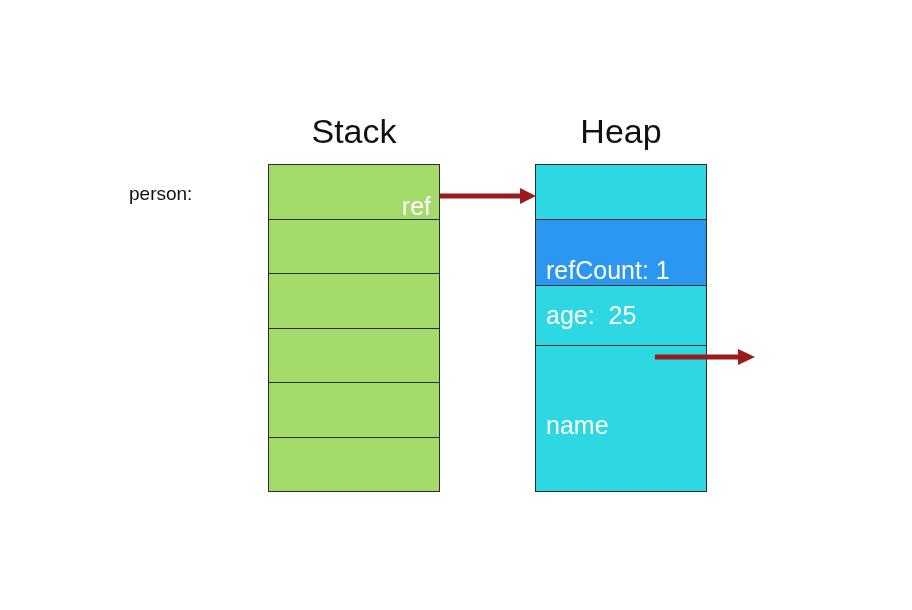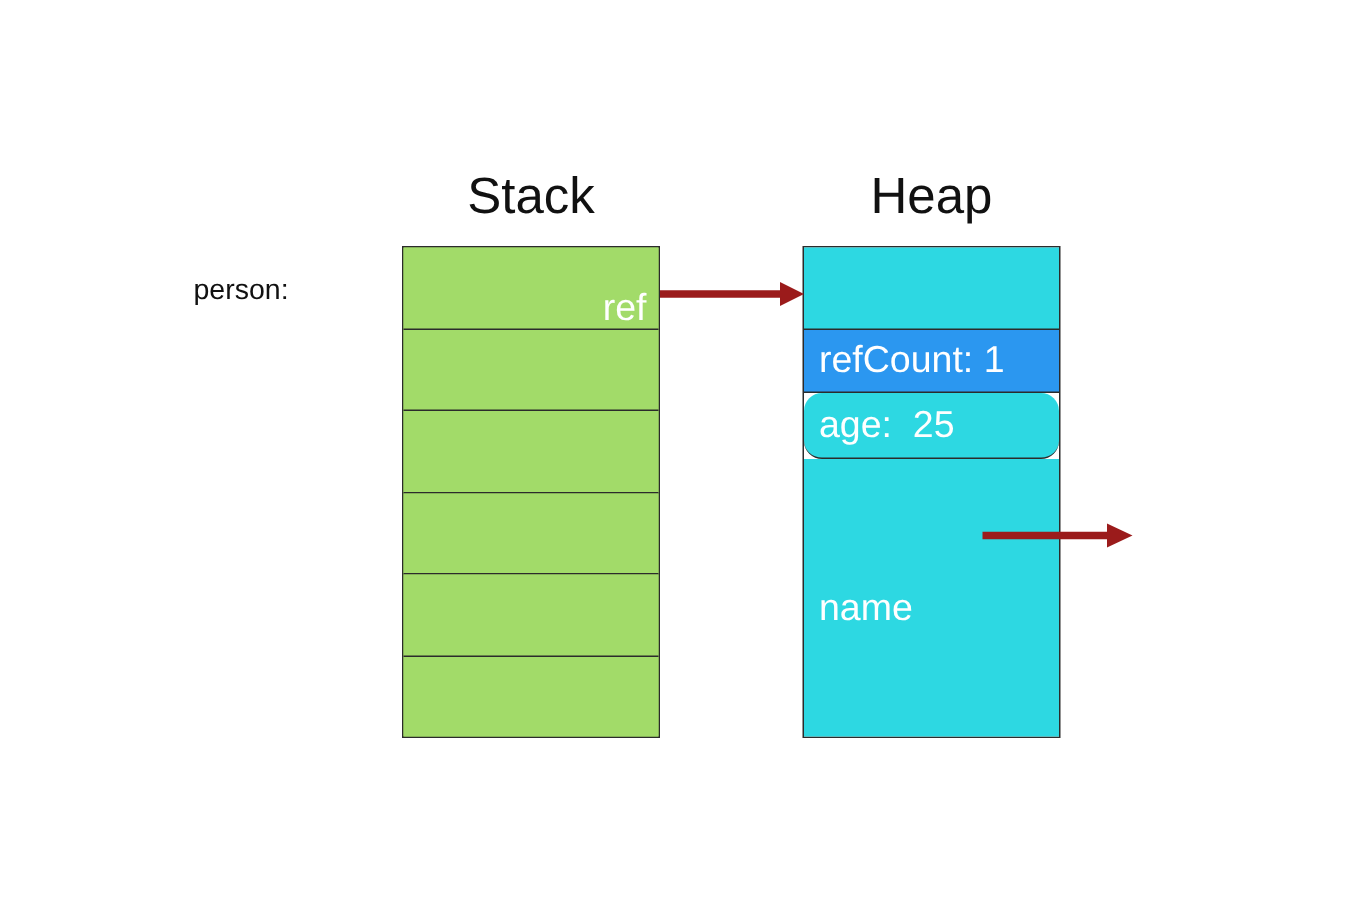--- a/index.html
+++ b/index.html
@@ -73,22 +73,22 @@
     align-items: center;
     padding-left: 10px;
     color: var(--text-light);
     font-size: 25px;
     border-bottom: 1px solid var(--border);
   }
   .heap-cell .cell-label { white-space: pre; }
   .heap-cell.cyan { background: var(--heap-cyan); }
   .heap-cell.blue { background: var(--heap-blue); }
   .heap-cell.row-0 { height: 55px; }
-  .heap-cell.row-1 { height: 42px; }
-  .heap-cell.row-2 { height: 44px; border-radius: 12px; }
+  .heap-cell.row-1 { height: 66px; align-items: flex-end; }
+  .heap-cell.row-2 { height: 60px; }
   .heap-cell.row-3 {
     flex: 1;
     align-items: center;
     padding-top: 14px;
     border-bottom: none;
   }
   .arrow { position: absolute; overflow: visible; }
   #arrow-ref  { left: 440px; top: 186px; }
   #arrow-name { left: 655px; top: 347px; }
   .arrow-line { stroke: var(--arrow-red); stroke-width: 5; }

